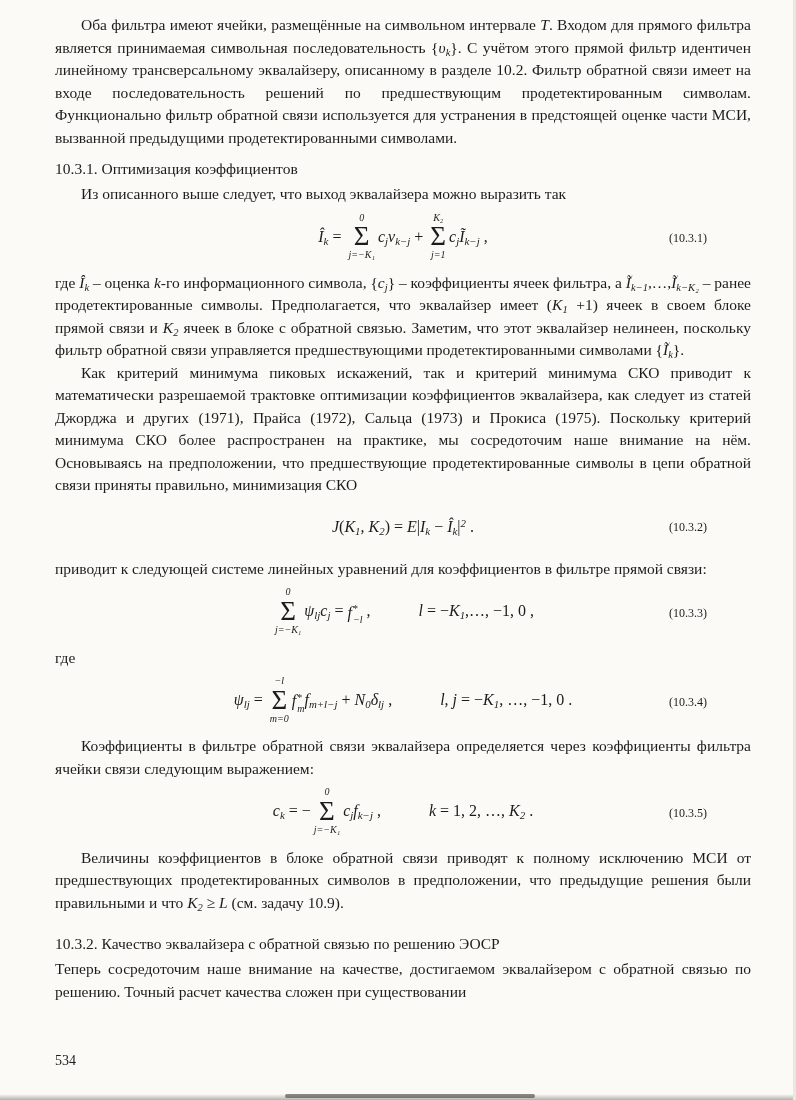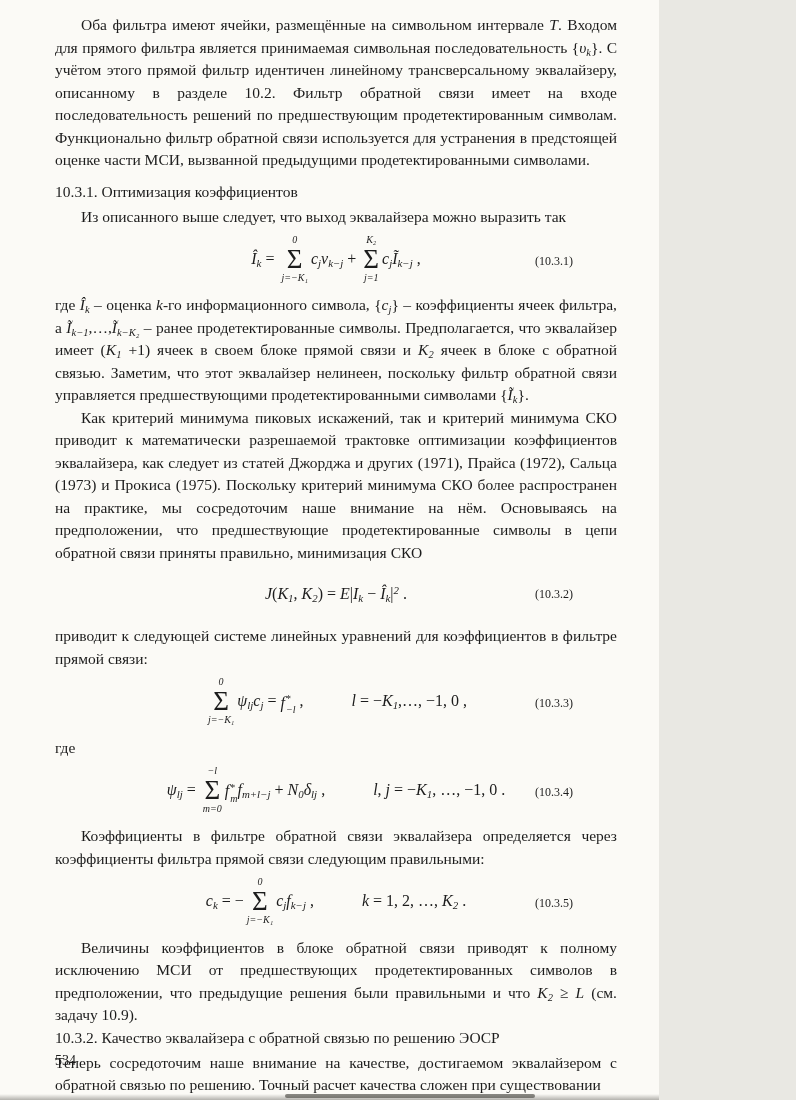--- a/index.html
+++ b/index.html
@@ -1,31 +1,31 @@
 <!DOCTYPE html>
 <html><head>
 <meta charset="utf-8">
 <style>
   html,body{margin:0;padding:0;background:#e9e8e3;}
   .page{
     position:relative;
-    width:659px;height:1100px;
+    width:793px;height:1100px;
     background:#fbfaf6;
     color:#1c1c1c;
     font-family:"Liberation Serif", serif;
     font-size:15.5px;
     line-height:22.5px;
     box-sizing:border-box;
     padding:14px 42px 0 55px;
     overflow:hidden;
   }
   p{margin:0;text-align:justify;}
   .indent{text-indent:26px;}
   h3{font-size:15.5px;line-height:22px;margin:9px 0 3px;font-weight:normal;text-align:left;}
-  h3.h2{margin-top:0;}
+  h3.h2{margin-top:19px;}
   
   .mi{font-style:italic;}
   sub.ms,sup.ms{font-size:68%;line-height:0;font-style:italic;}
   sub.ms{vertical-align:-0.25em;}
   sup.ms{vertical-align:0.45em;}
   .eqrow{
     position:relative;
     display:flex;justify-content:center;align-items:center;
     margin:8px 0 9px;
     font-size:16px;
@@ -113,21 +113,21 @@
         </span><span class="mbs">
           <span class="mi">f</span>
           <span class="mstack">
             <span>*</span>
             <span class="mi">m</span>
           </span>
         </span><span class="mi">f</span><sub class="ms">m+l−j</sub><span> + </span><span class="mi">N</span><sub class="ms">0</sub><span class="mi">δ</span><sub class="ms">lj</sub><span> ,</span><span class="mgap"></span><span class="mi">l</span><span>, </span><span class="mi">j</span><span> = −</span><span class="mi">K</span><sub class="ms">1</sub><span>, …, −1, 0 .</span></span>
     <span class="eq-num">(10.3.4)</span>
   </div>
 
-  <p class="indent"><span>Коэффициенты в фильтре обратной связи эквалайзера определяется через коэффициенты фильтра прямой связи следующим правильными:</span></p>
+  <p class="indent"><span>Коэффициенты в фильтре обратной связи эквалайзера определяется через коэффициенты фильтра ячейки связи следующим выражением:</span></p>
 
   <div class="eqrow">
     <span class="eq-body"><span class="mi">c</span><sub class="ms">k</sub><span> = −</span><span class="msum">
           <span class="mlim">0</span>
           <span class="msig">Σ</span>
           <span class="mlim">j=−K₁</span>
         </span><span class="mi">c</span><sub class="ms">j</sub><span class="mi">f</span><sub class="ms">k−j</sub><span> ,</span><span class="mgap"></span><span class="mi">k</span><span> = 1, 2, …, </span><span class="mi">K</span><sub class="ms">2</sub><span> .</span></span>
     <span class="eq-num">(10.3.5)</span>
   </div>
 

